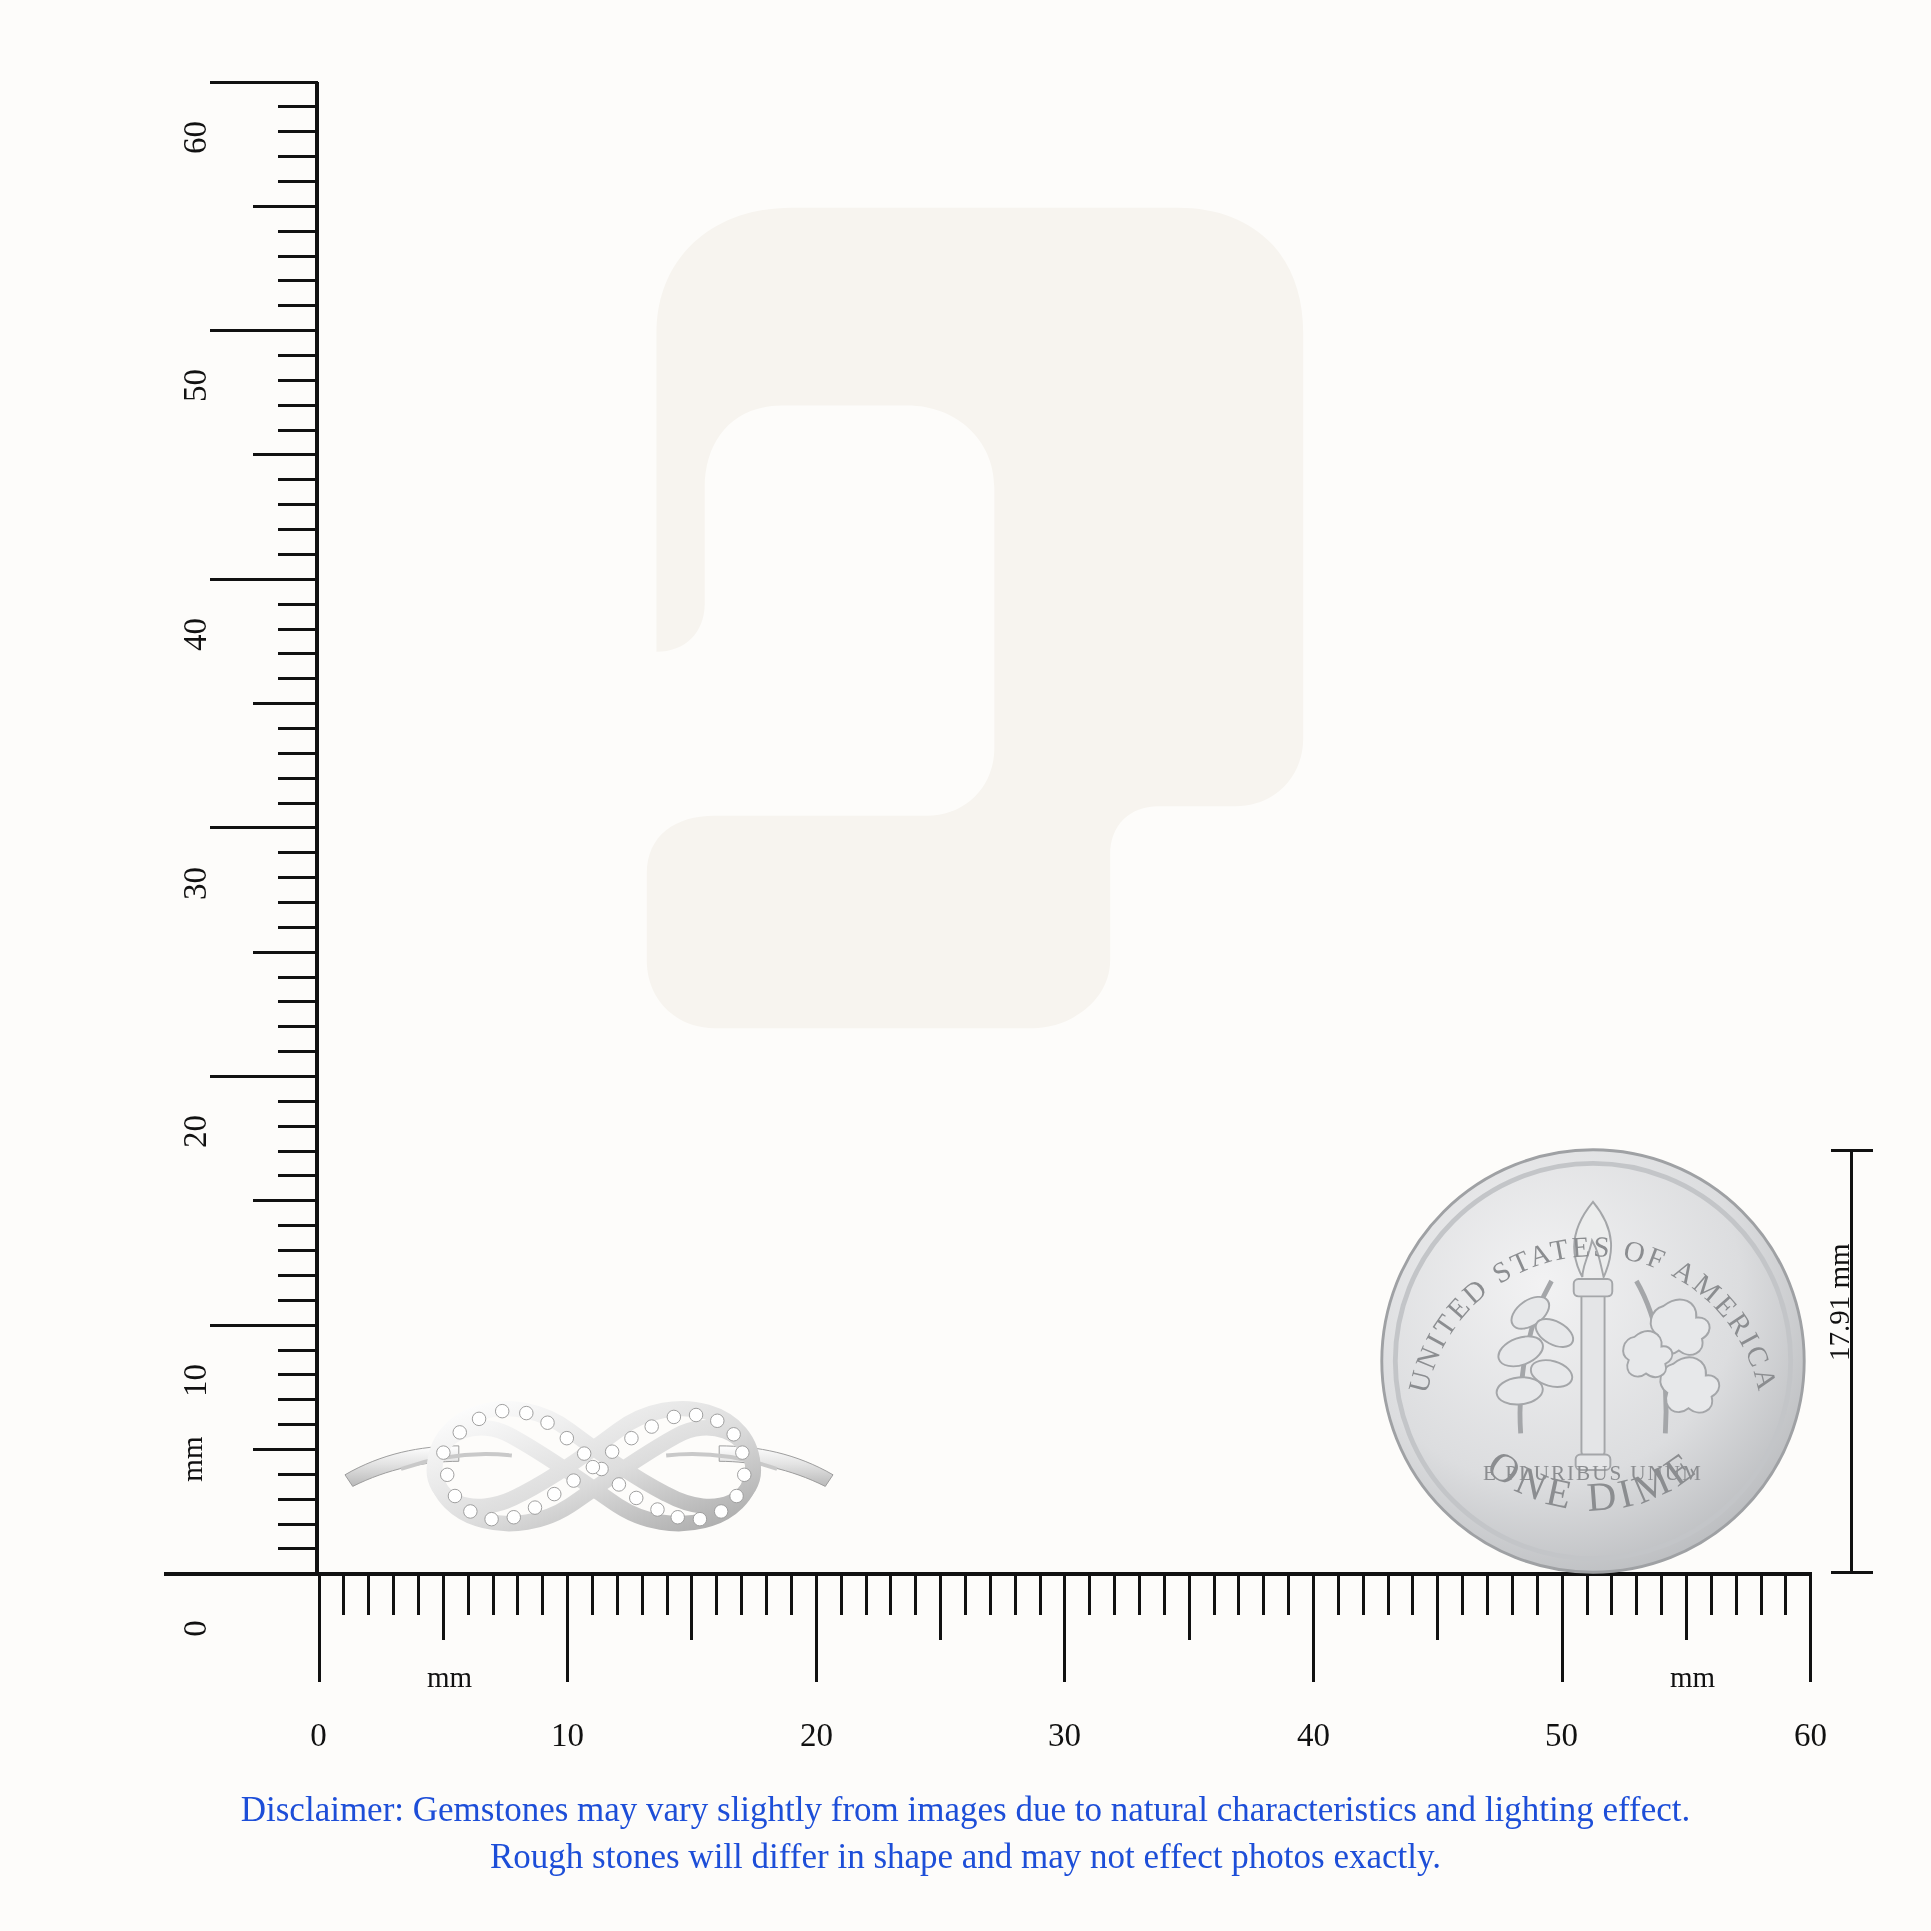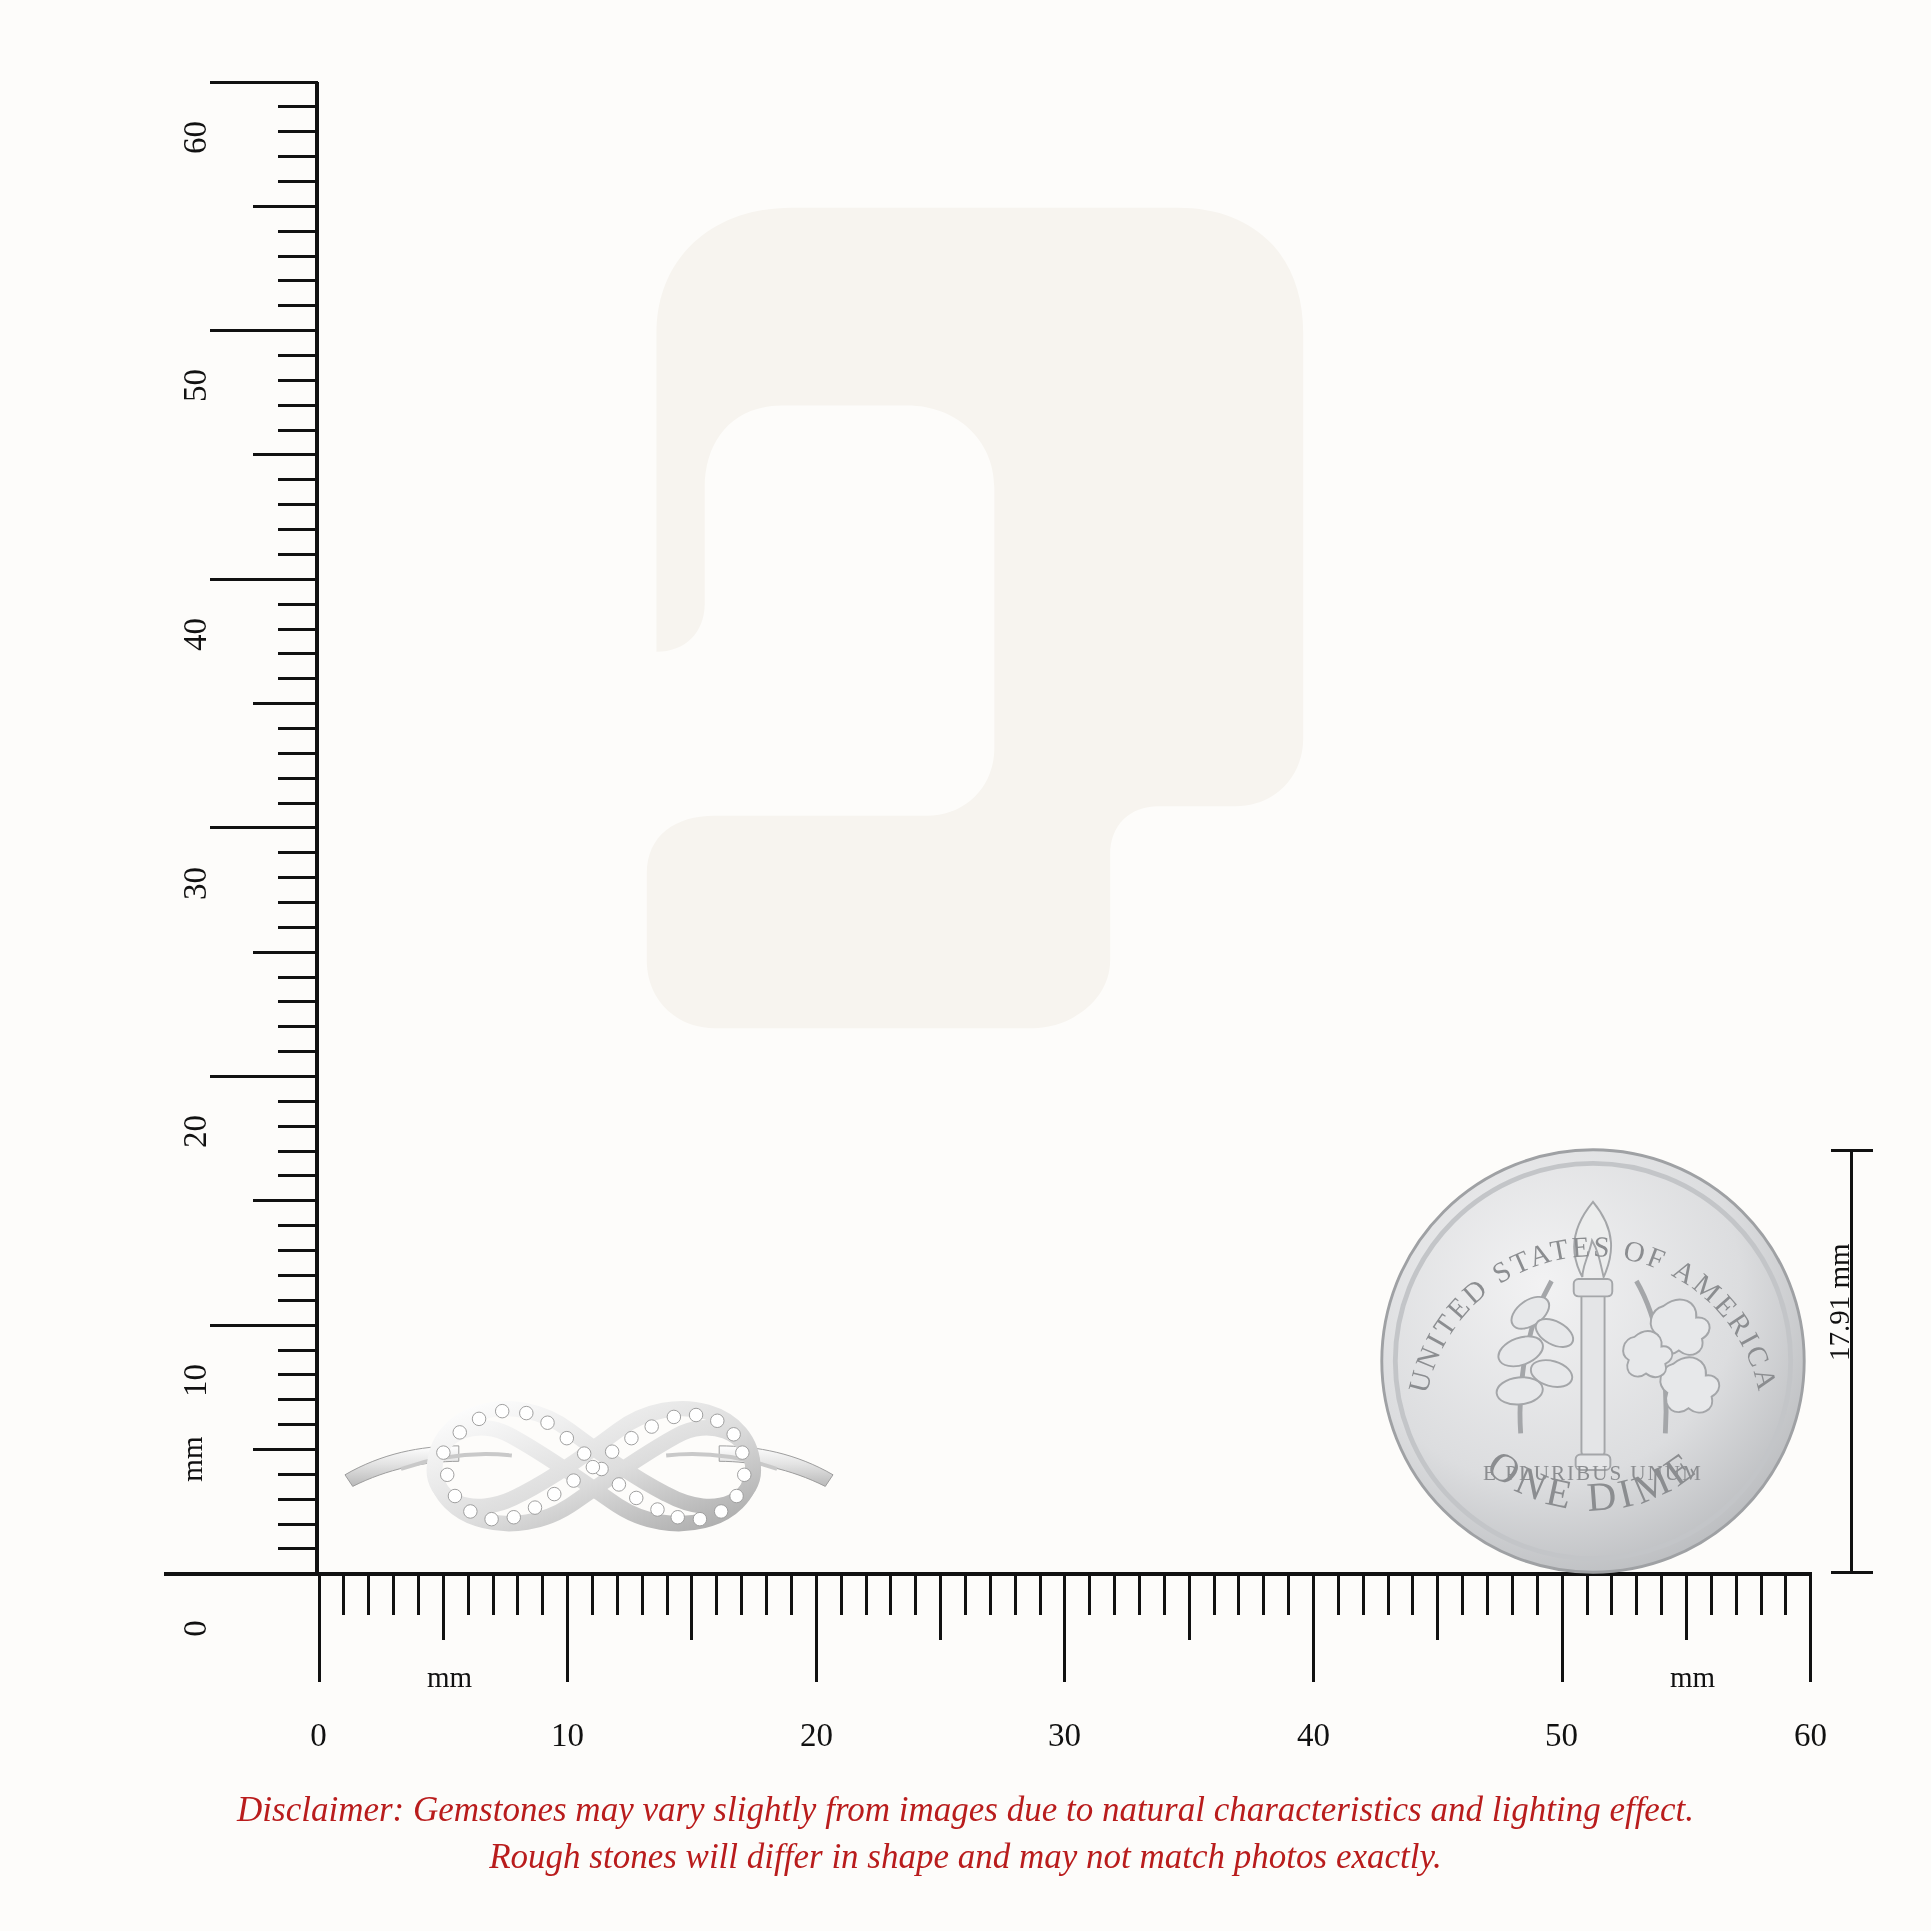--- a/index.html
+++ b/index.html
@@ -109,23 +109,22 @@
   }
 
   
   .disclaimer{
     position:absolute;
     left:0;top:1786px;
     width:1931px;
     text-align:center;
     font-size:35px;
     line-height:1.35;
-    color:#b91c1c;
+    color:#1d4ed8;
     font-family:"Liberation Serif", serif;
-    font-style:italic;
   }
 </style>
 </head>
 <body>
 
 <div class="stage">
 
   <div class="watermark">
     <svg viewBox="0 0 700 980" width="676" height="946">
       <path d="M20,140 C20,60 80,10 160,10 L560,10 C640,10 690,60 690,140 L690,560 C690,600 660,630 620,630 L540,630 C510,630 490,650 490,680 L490,790 C490,830 450,860 410,860 L80,860 C40,860 10,830 10,790 L10,700 C10,660 40,640 80,640 L300,640 C340,640 370,610 370,570 L370,300 C370,250 330,215 280,215 L150,215 C100,215 70,250 70,300 L70,420 C70,450 50,470 20,470 Z" fill="#f7f4ef"></path>
@@ -394,17 +393,17 @@
 
   <div class="dim-bar">
     <div class="dim-line"></div>
     <div class="dim-cap" style="top:0px;"></div>
     <div class="dim-cap" style="top:422px;"></div>
     <div class="dim-text">17.91 mm</div>
   </div>
 
   <div class="disclaimer">
     <div>Disclaimer: Gemstones may vary slightly from images due to natural characteristics and lighting effect.</div>
-    <div>Rough stones will differ in shape and may not match photos exactly.</div>
+    <div>Rough stones will differ in shape and may not effect photos exactly.</div>
   </div>
 
 </div>
 
 
 </body></html>

